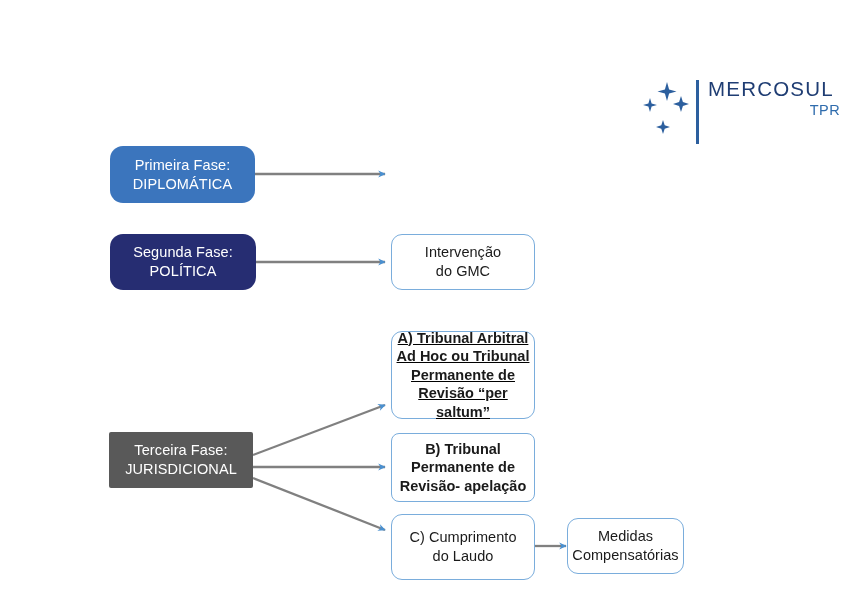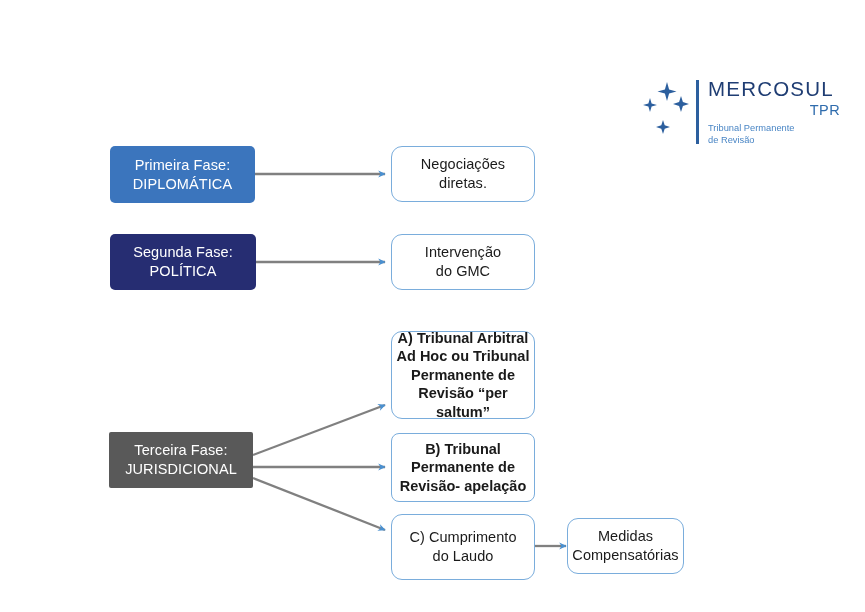--- a/index.html
+++ b/index.html
@@ -75,21 +75,21 @@
   }
 
   
   .node {
     position: absolute;
     box-sizing: border-box;
     display: flex;
     align-items: center;
     justify-content: center;
     text-align: center;
-    border-radius: 5px;
+    border-radius: 13px;
   }
   .node .txt {
     line-height: 1.28;
     white-space: pre-line;
   }
 
   .node.filled .txt {
     color: #ffffff;
     font-size: 14.5px;
     letter-spacing: 0.1px;
@@ -131,24 +131,20 @@
         <path d="M31 4 L33.1 11.4 L40.5 13.5 L33.1 15.6 L31 23 L28.9 15.6 L21.5 13.5 L28.9 11.4 Z"></path>
         <path d="M14 20 L15.6 25.4 L21 27 L15.6 28.6 L14 34 L12.4 28.6 L7 27 L12.4 25.4 Z"></path>
         <path d="M45 18 L46.9 24.1 L53 26 L46.9 27.9 L45 34 L43.1 27.9 L37 26 L43.1 24.1 Z"></path>
         <path d="M27 42 L28.7 47.3 L34 49 L28.7 50.7 L27 56 L25.3 50.7 L20 49 L25.3 47.3 Z"></path>
       </g>
     </svg>
     <div class="logo-divider"></div>
     <div class="logo-text">
       <div class="logo-main">MERCOSUL</div>
       <div class="logo-sub">TPR</div>
-      <div class="logo-desc">
-        <div>Tribunal Permanente</div>
-        <div>de Revisão</div>
-      </div>
     </div>
   </div>
 
   <svg class="arrows">
     <defs>
       <marker id="ah" markerWidth="9" markerHeight="9" refX="7.2" refY="4.5" orient="auto" markerUnits="userSpaceOnUse">
         <path d="M0.4,0.9 L8,4.5 L0.4,8.1 L2.6,4.5 Z" fill="#4a90d0"></path>
       </marker>
     </defs>
 
@@ -163,41 +159,37 @@
     <line x1="253" y1="478" x2="385" y2="530" stroke="#808080" stroke-width="2.3" marker-end="url(#ah)"></line>
 
     <line x1="535" y1="546" x2="566" y2="546" stroke="#808080" stroke-width="2.3" marker-end="url(#ah)"></line>
   </svg>
 
   <div class="node filled blue" style="left:110px; top:146px; width:145px; height:57px;">
     <span class="txt">Primeira Fase:
 DIPLOMÁTICA</span>
   </div>
 
-  <div class="node outline" style="left:391px; top:146px; width:144px; height:56px;">
-    <span class="txt">Negociações
-diretas.</span>
-  </div>
 
   <div class="node filled navy" style="left:110px; top:234px; width:146px; height:56px;">
     <span class="txt">Segunda Fase:
 POLÍTICA</span>
   </div>
 
   <div class="node outline" style="left:391px; top:234px; width:144px; height:56px;">
     <span class="txt">Intervenção
 do GMC</span>
   </div>
 
   <div class="node filled gray" style="left:109px; top:432px; width:144px; height:56px;">
     <span class="txt">Terceira Fase:
 JURISDICIONAL</span>
   </div>
 
-  <div class="node outline bold" style="left:391px; top:331px; width:144px; height:88px;">
+  <div class="node outline bold" style="left:391px; top:331px; width:144px; height:88px;text-decoration:underline;">
     <span class="txt">A) Tribunal Arbitral
 Ad Hoc ou Tribunal
 Permanente de
 Revisão “per saltum”</span>
   </div>
 
   <div class="node outline bold" style="left:391px; top:433px; width:144px; height:69px;border-radius:8px;">
     <span class="txt">B) Tribunal
 Permanente de
 Revisão- apelação</span>

